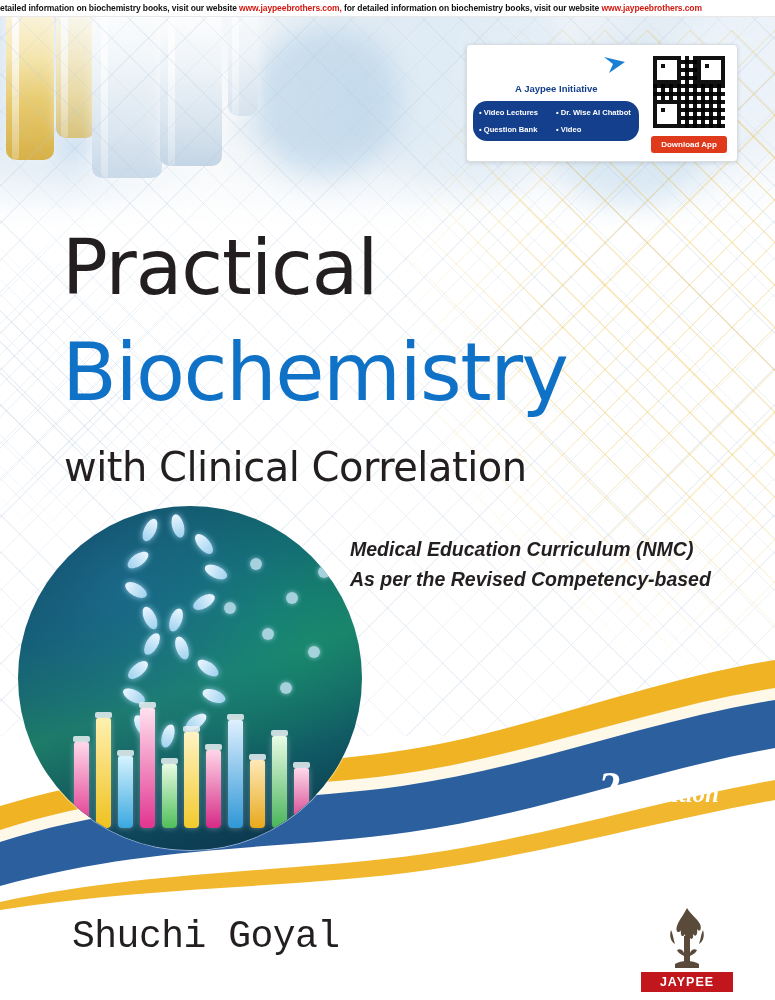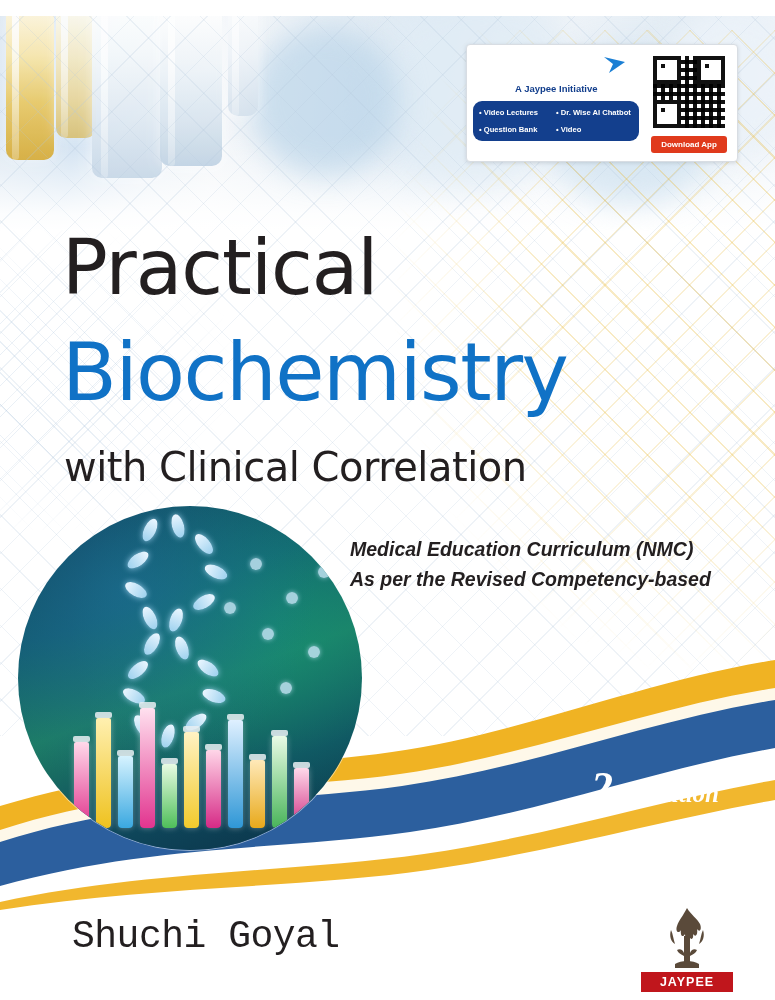--- a/index.html
+++ b/index.html
@@ -165,21 +165,21 @@
     font-size: 9.5px;
     color: #123e8c;
     font-weight: bold;
   }
   .promo-features {
     position: absolute;
     left: 6px; top: 56px;
     width: 166px;
     height: 40px;
     background: #133f8d;
-    border-radius: 9px;
+    border-radius: 14px;
     color: #ffffff;
     font-size: 7.6px;
     font-weight: bold;
     padding: 5px 6px;
     box-sizing: border-box;
     display: flex;
     flex-wrap: wrap;
     align-content: space-between;
   }
   .promo-features span {
@@ -342,21 +342,21 @@
     position: absolute;
     right: 56px;
     top: 762px;
     color: #ffffff;
     z-index: 25;
     font-family: "Liberation Serif", serif;
     font-style: italic;
     font-weight: bold;
   }
   .edition .num { font-size: 44px; letter-spacing: -1px; }
-  .edition .nd  { font-size: 29px; font-style: italic; }
+  .edition .nd  { font-size: 22px; font-style: italic; }
   .edition .word { font-size: 25px; }
 
   
   .author {
     position: absolute;
     left: 72px;
     top: 915px;
     font-size: 38px;
     color: #231f20;
     z-index: 25;
@@ -389,20 +389,23 @@
     position: absolute;
     left: 16px; top: 0;
     width: 60px; height: 66px;
   }
 </style>
 </head>
 <body>
 
 <div class="cover">
 
+  <div class="top-strip">
+    <span>etailed information on biochemistry books, visit our website </span><span class="url">www.jaypeebrothers.com,</span><span> for detailed information on biochemistry books, visit our website </span><span class="url">www.jaypeebrothers.com</span>
+  </div>
 
   <div class="photo-band">
     <div class="blur-blob b2"></div>
     <div class="blur-blob b1"></div>
     <div class="blur-blob b3"></div>
     <div class="blur-blob b4"></div>
     <div class="tube t1">
         <span class="tube-hl" style="left:6px"></span>
       </div>
     <div class="tube t2">

